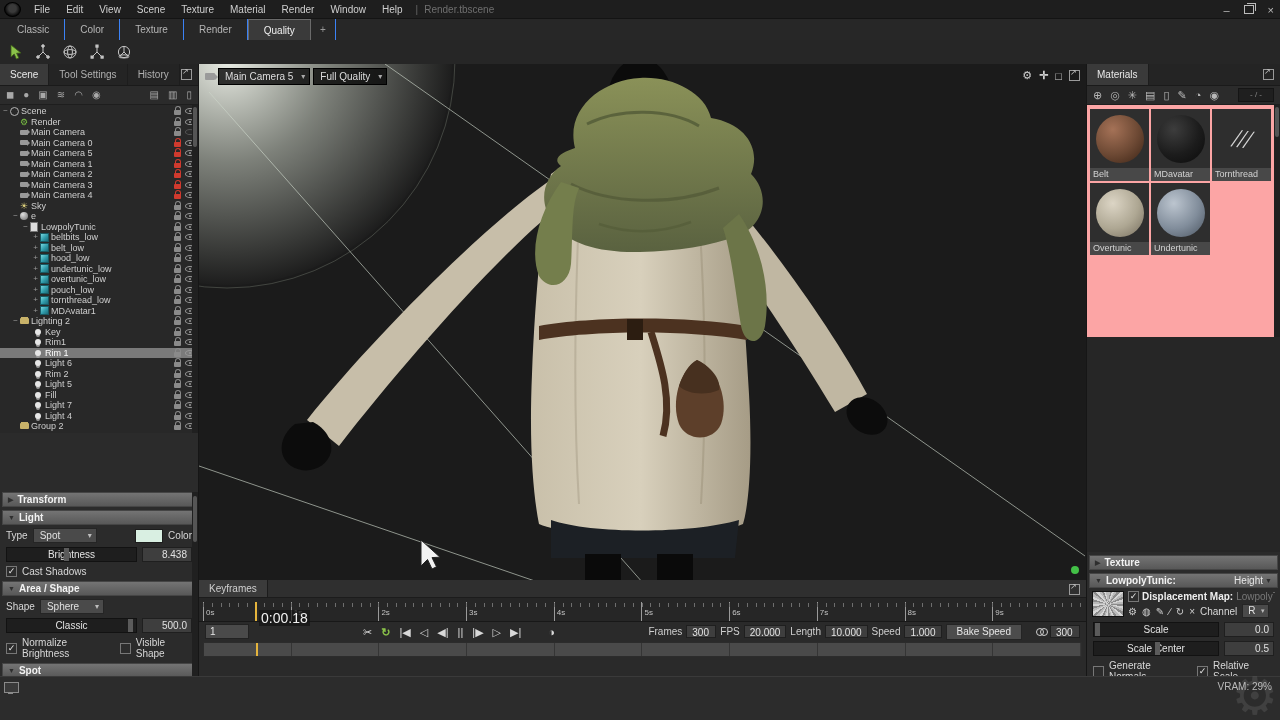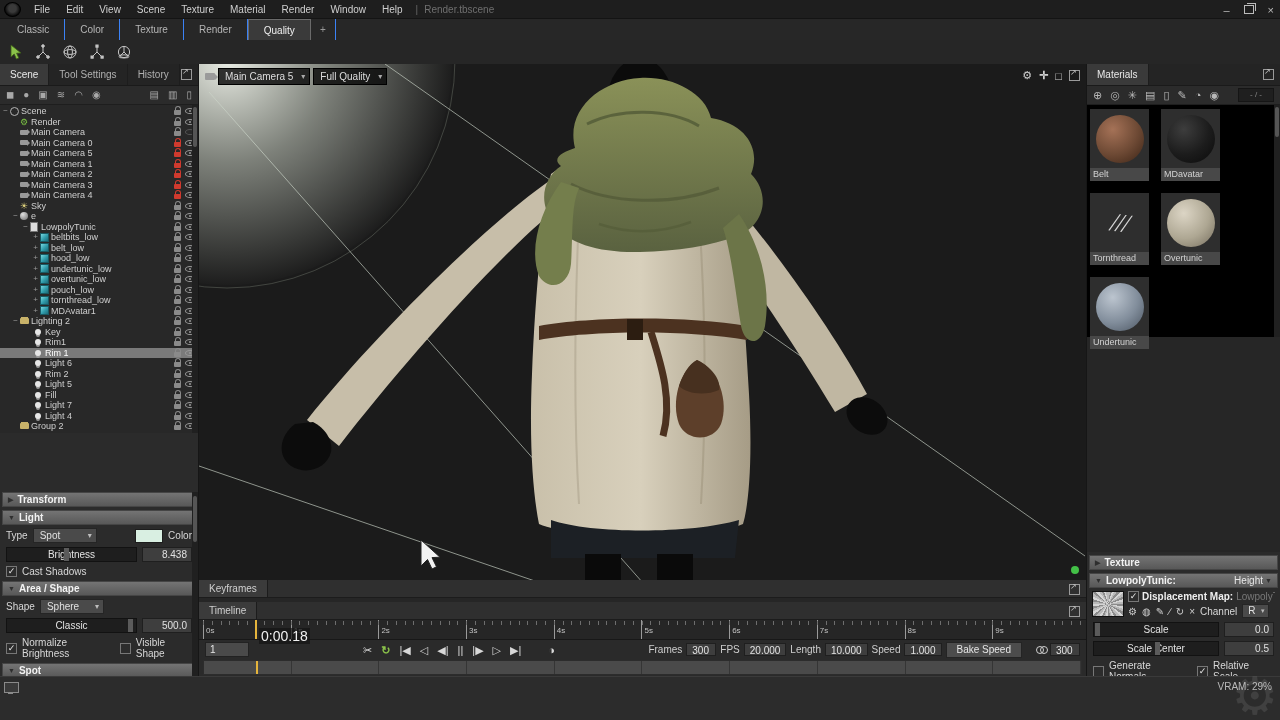--- a/index.html
+++ b/index.html
@@ -98,21 +98,21 @@
   #vp-icons{position:absolute;right:6px;top:5px;display:flex;gap:7px;align-items:center;color:#cfcfcf;font-size:11px}
 
   
   #rightpanel{left:1086px;top:64px;width:194px;height:614px;background:#2b2b2b;border-left:1px solid #161616;box-sizing:border-box}
   #mat-toolbar{height:18px;display:flex;align-items:center;gap:8px;padding:0 6px;border-bottom:1px solid #1e1e1e}
   .mti{color:#b8b8b8;font-size:11px;line-height:16px}
   .mti-add::before{content:"⊕"}.mti-dup::before{content:"◎"}.mti-refresh::before{content:"✳"}
   .mti-folder::before{content:"▤"}.mti-trash::before{content:"▯"}.mti-pick::before{content:"✎"}
   .mti-history::before{content:"◔"}.mti-search::before{content:"◉"}
   #mat-counter{margin-left:auto;width:34px;height:12px;background:#1f1f1f;border:1px solid #151515;color:#8a8a8a;text-align:center;line-height:12px;font-size:8px}
-  #mat-grid{height:232px;background:#000000;display:flex;flex-wrap:wrap;align-content:flex-start;gap:12px;padding:4px 3px;box-sizing:border-box;position:relative}
+  #mat-grid{height:232px;background:#fca5a5;display:flex;flex-wrap:wrap;align-content:flex-start;gap:2px;padding:4px 3px;box-sizing:border-box;position:relative}
   .mtile{width:59px;height:72px;background:#303030;display:flex;flex-direction:column}
   .mtile.sel{outline:1px solid #9a9a9a}
   .msph-wrap{flex:1;display:flex;align-items:center;justify-content:center;background:#2e2e2e}
   .msphere{width:48px;height:48px;border-radius:50%}
   .mat-belt{background:radial-gradient(circle at 35% 30%,#a57257,#6d4934 55%,#3a2315)}
   .mat-default{background:radial-gradient(circle at 35% 28%,#ffffff,#ececec 55%,#b5b5b5)}
   .mat-hood{background:radial-gradient(circle at 35% 30%,#a9ad7d,#737a4c 55%,#454b2c)}
   .mat-mdavatar{background:radial-gradient(circle at 35% 30%,#3d3d3d,#1c1c1c 55%,#0a0a0a)}
   .mat-overtunic{background:radial-gradient(circle at 35% 30%,#dcd5c5,#aea793 55%,#746c5c)}
   .mat-undertunic{background:radial-gradient(circle at 35% 30%,#bcc5cf,#818d9b 55%,#49535f)}
@@ -856,24 +856,20 @@
     </div>
   </div>
 </div>
 
 <div id="timeline" class="abs">
   <div class="tl-tabbar">
     <span class="tl-tab">Keyframes</span>
     <span class="popout bar-popout" style="top:4px"></span>
   </div>
   <div class="tl-gap"></div>
-  <div class="tl-tabbar">
-    <span class="tl-tab">Timeline</span>
-    <span class="popout bar-popout" style="top:4px"></span>
-  </div>
   <div id="ruler">
 
       <span class="tick">0s</span>
 
       <span class="tick">1s</span>
 
       <span class="tick">2s</span>
 
       <span class="tick">3s</span>
 

